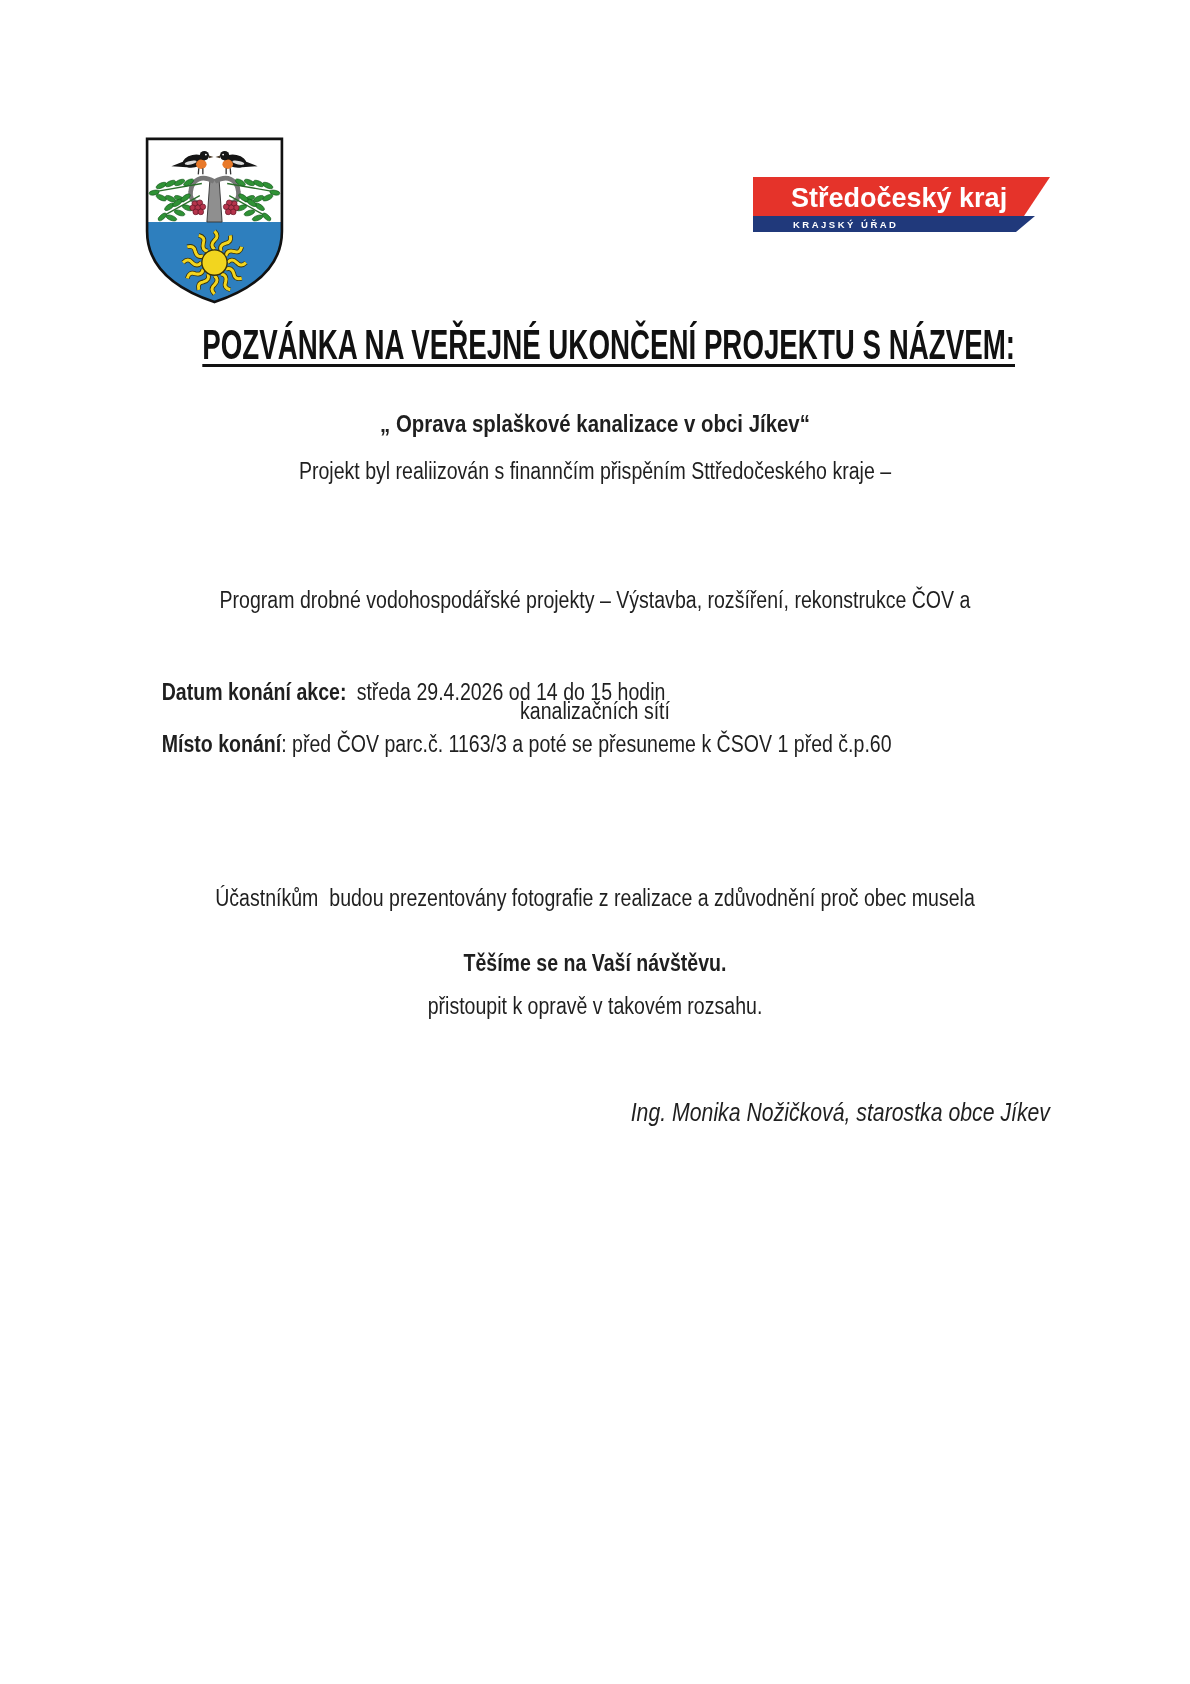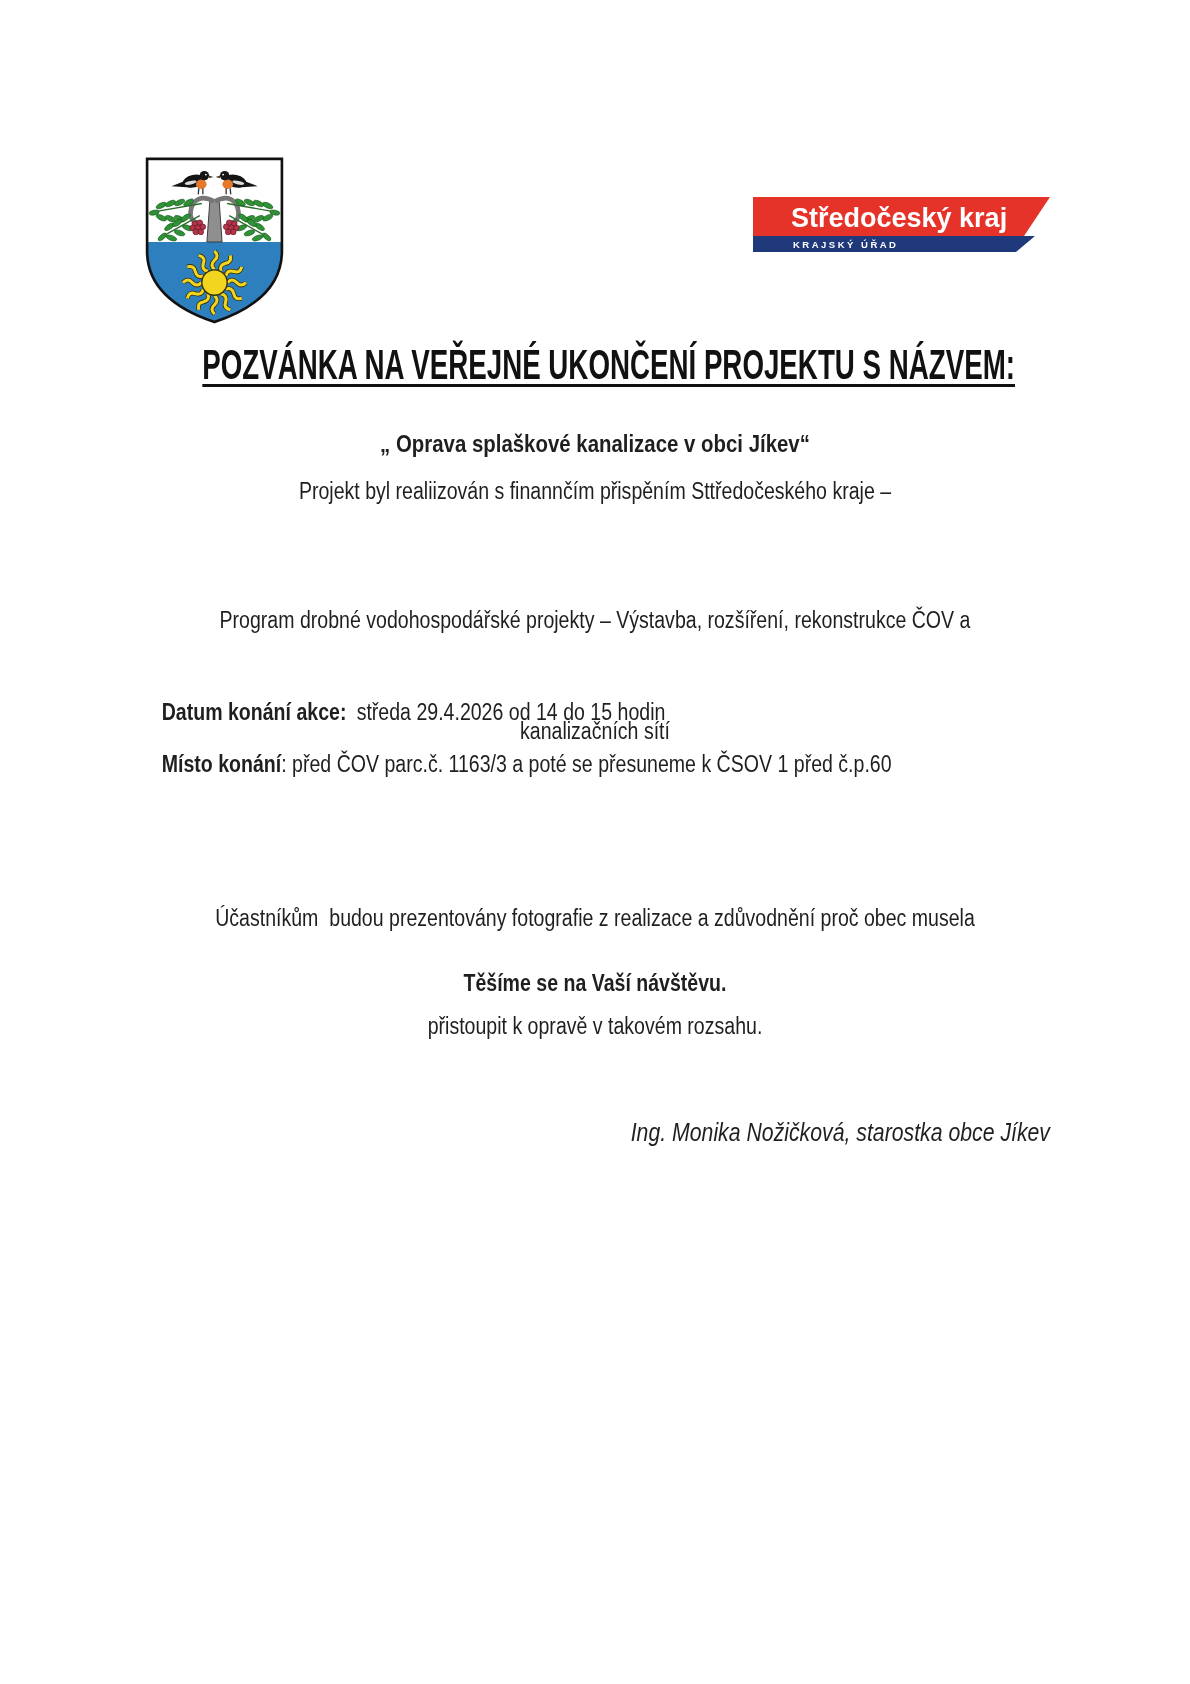--- a/index.html
+++ b/index.html
@@ -4,21 +4,21 @@
 <style>
   html,body{margin:0;padding:0;}
   body{
     width:1190px;height:1684px;
     background:#ffffff;
     font-family:"Liberation Sans","DejaVu Sans",sans-serif;
     color:#1f1f1f;
     position:relative;
     overflow:hidden;
   }
-  .page{position:absolute;inset:0;margin-top:20px;}
+  .page{position:absolute;inset:0;}
 
   
   .coa{position:absolute;left:141px;top:134px;width:147px;height:174px;}
   .logo{position:absolute;left:753px;top:177px;width:302px;height:56px;}
 
   
   .tblock{position:absolute;left:0;right:0;text-align:center;white-space:pre-wrap;}
   .narrow{transform:scaleX(0.85);transform-origin:50% 50%;}
   .title{
     top:320px;

